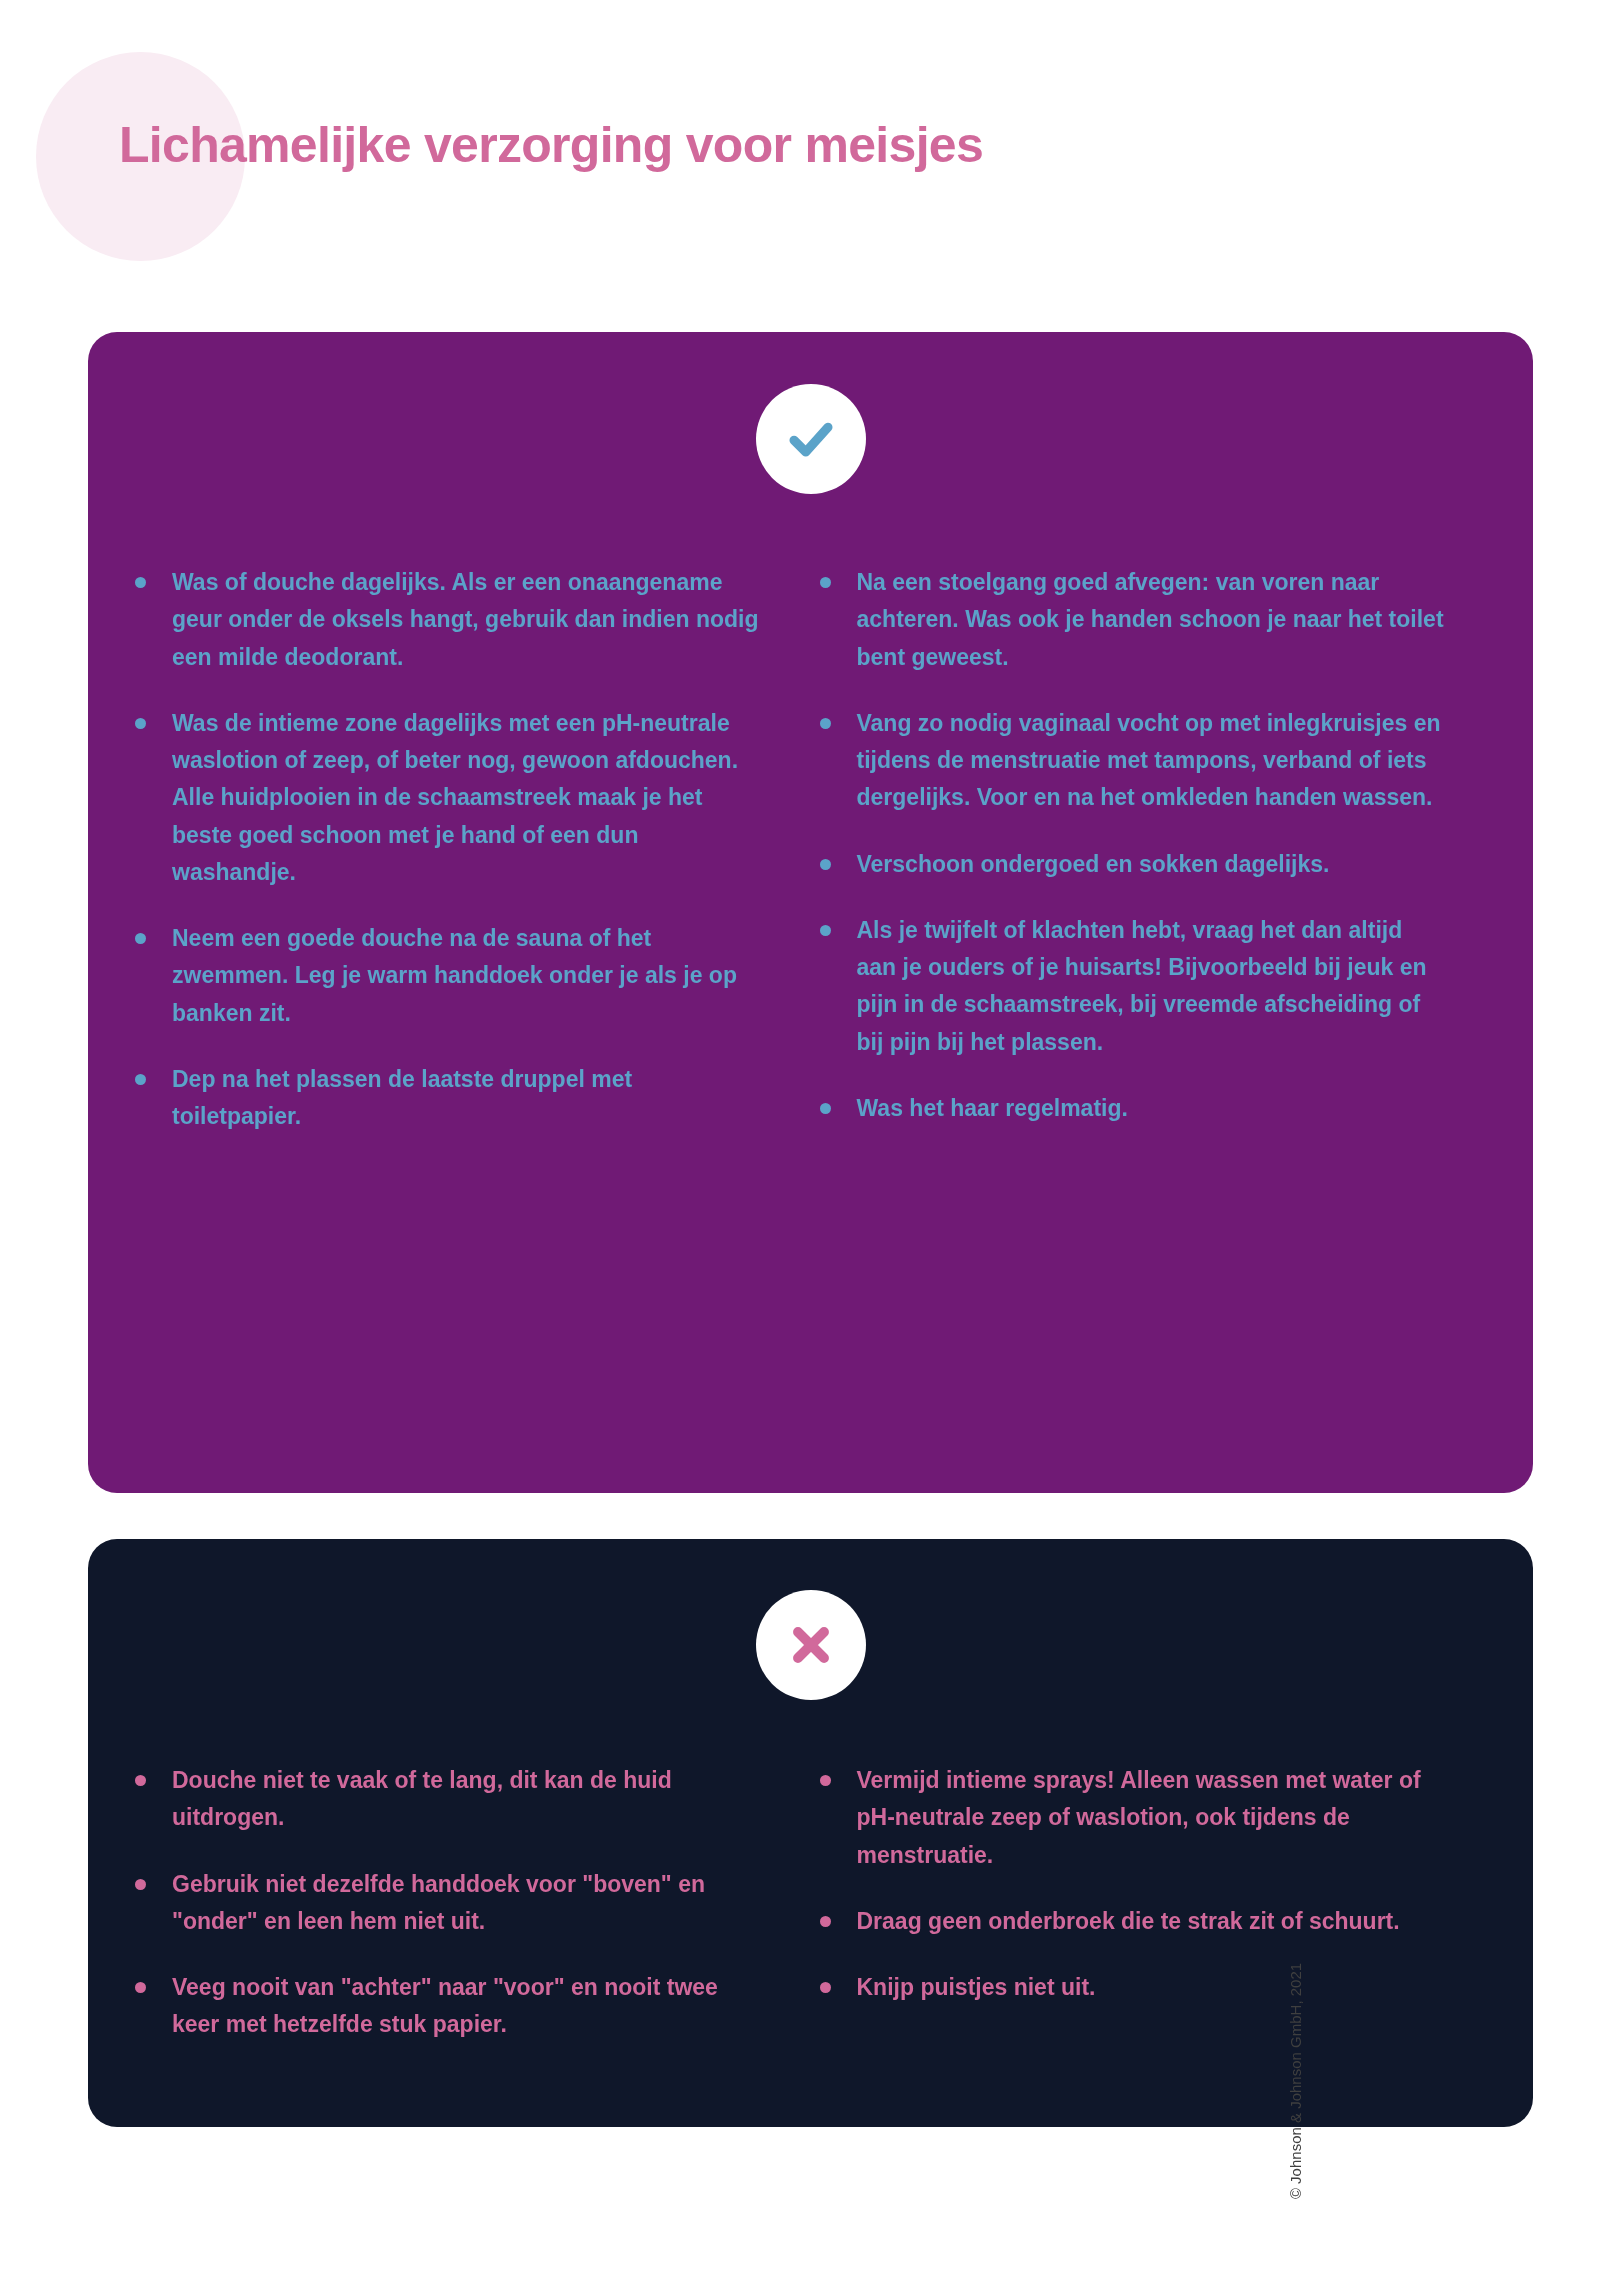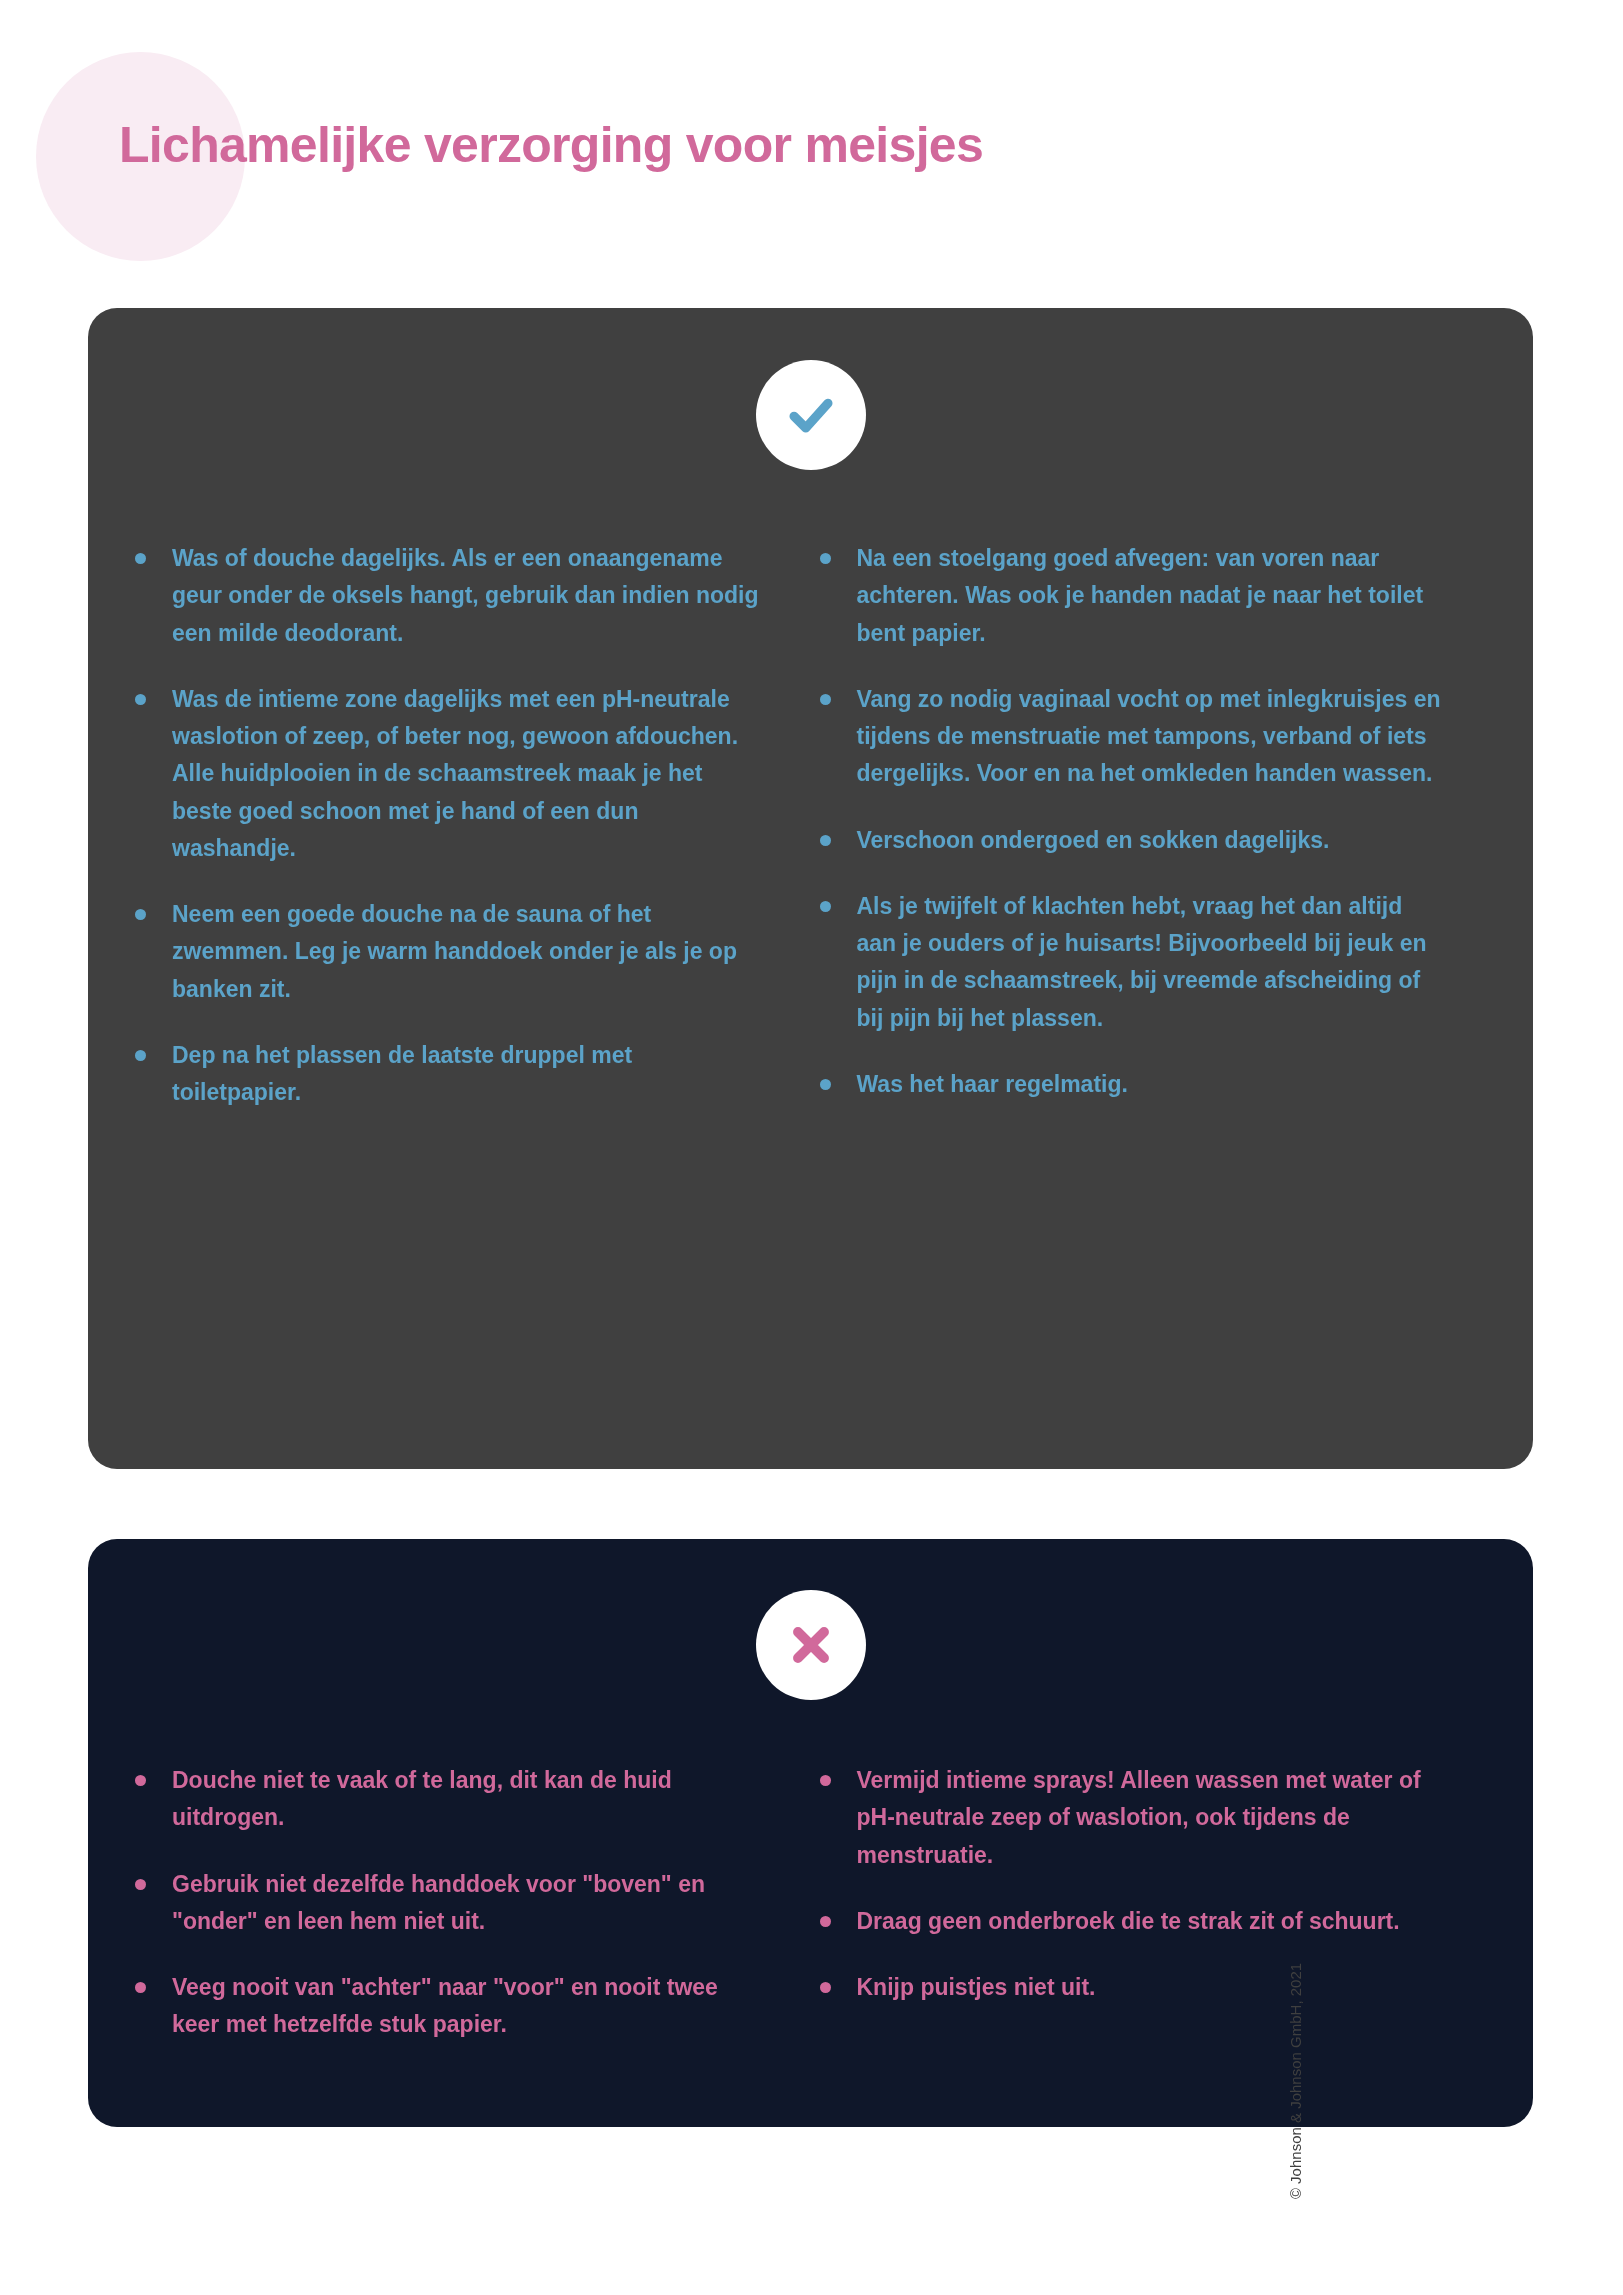--- a/index.html
+++ b/index.html
@@ -21,21 +21,21 @@
     position:absolute; left:119px; top:118px;
     font-size:50px; font-weight:bold; letter-spacing:-0.7px;
     color:#d1699b; white-space:nowrap; line-height:1.1;
   }
 
   
   .panel{
     position:absolute; left:88px; width:1445px;
     border-radius:29px;
   }
-  .panel-do   { top:308px;  height:1161px; background:#404040; }
+  .panel-do   { top:332px;  height:1161px; background:#701a75; }
   .panel-dont { top:1539px; height:588px;  background:#0f172a; }
 
   
   .badge{
     position:absolute; left:50%; transform:translateX(-50%);
     width:110px; height:110px; border-radius:50%;
     background:#ffffff;
     display:flex; align-items:center; justify-content:center;
   }
   .badge-do   { top:52px; }
@@ -108,21 +108,21 @@
       <div class="col">
         <ul class="list do-text">
           <li>Was of douche dagelijks. Als er een onaangename geur onder de oksels hangt, gebruik dan indien nodig een milde deodorant.</li>
           <li>Was de intieme zone dagelijks met een pH-neutrale waslotion of zeep, of beter nog, gewoon afdouchen. Alle huidplooien in de schaamstreek maak je het beste goed schoon met je hand of een dun washandje.</li>
           <li>Neem een goede douche na de sauna of het zwemmen. Leg je warm handdoek onder je als je op banken zit.</li>
           <li>Dep na het plassen de laatste druppel met toiletpapier.</li>
         </ul>
       </div>
       <div class="col">
         <ul class="list do-text">
-          <li>Na een stoelgang goed afvegen: van voren naar achteren. Was ook je handen nadat je naar het toilet bent papier.</li>
+          <li>Na een stoelgang goed afvegen: van voren naar achteren. Was ook je handen schoon je naar het toilet bent geweest.</li>
           <li>Vang zo nodig vaginaal vocht op met inlegkruisjes en tijdens de menstruatie met tampons, verband of iets dergelijks. Voor en na het omkleden handen wassen.</li>
           <li>Verschoon ondergoed en sokken dagelijks.</li>
           <li>Als je twijfelt of klachten hebt, vraag het dan altijd aan je ouders of je huisarts! Bijvoorbeeld bij jeuk en pijn in de schaamstreek, bij vreemde afscheiding of bij pijn bij het plassen.</li>
           <li>Was het haar regelmatig.</li>
         </ul>
       </div>
     </div>
   </section>
 
   <section class="panel panel-dont">

